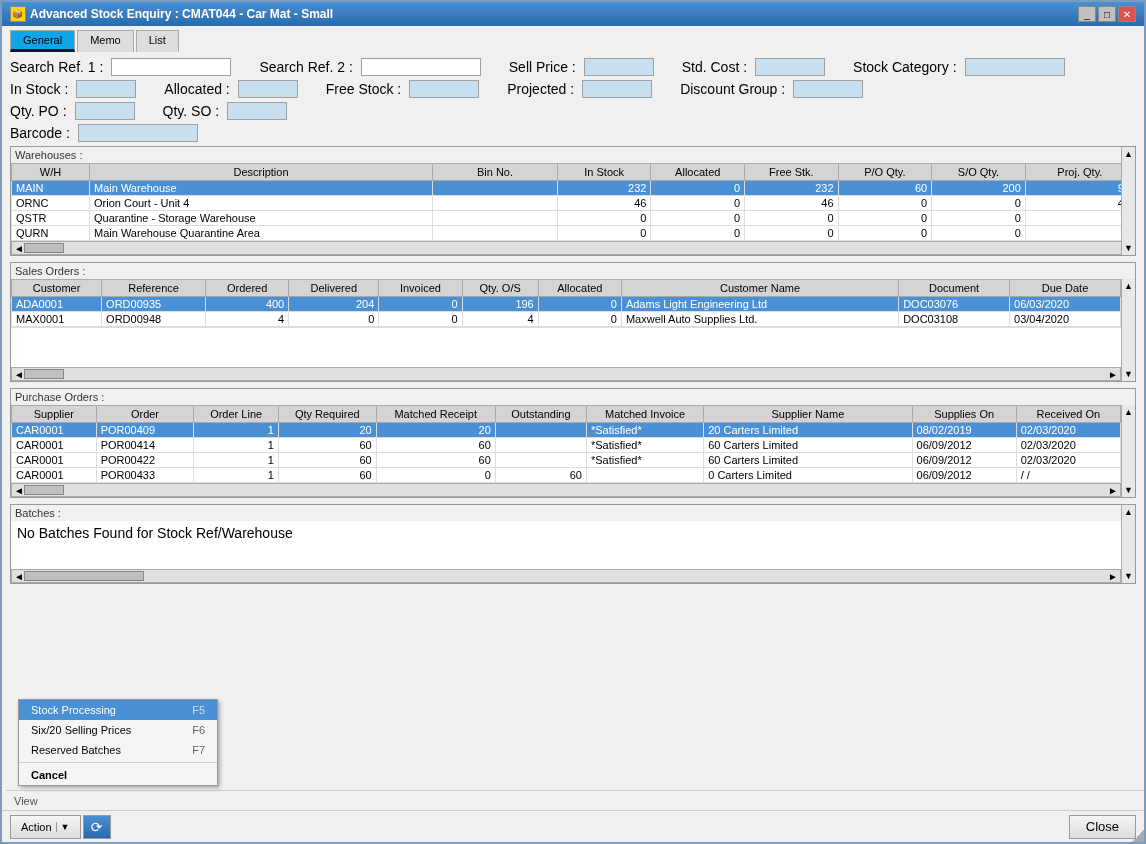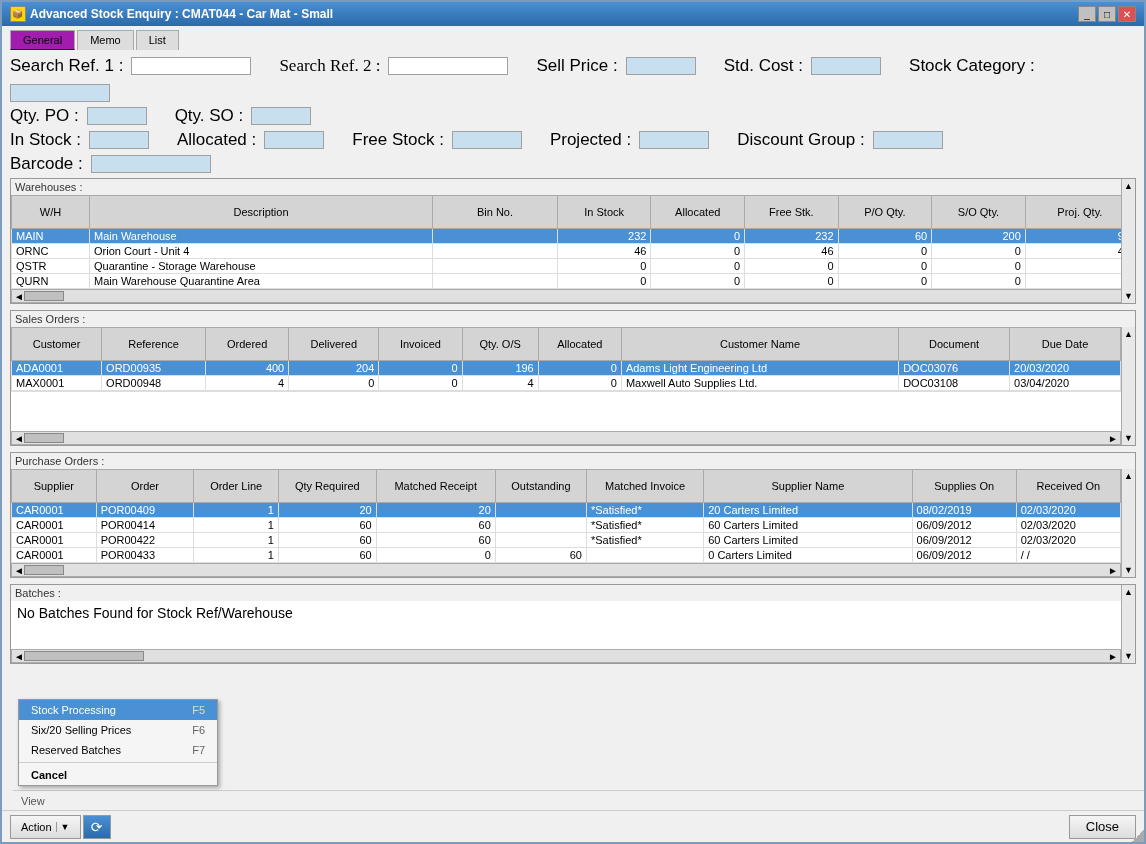--- a/index.html
+++ b/index.html
@@ -9,46 +9,46 @@
     
     .title-bar { background: linear-gradient(to bottom, #4a90d4, #2a6aaa); color: white; padding: 4px 8px; display: flex; align-items: center; justify-content: space-between; height: 24px; }
     .title-bar-left { display: flex; align-items: center; gap: 4px; font-size: 12px; font-weight: bold; }
     .title-icon { width: 16px; height: 16px; background: #ffd700; border: 1px solid #888; display: flex; align-items: center; justify-content: center; font-size: 9px; }
     .title-controls { display: flex; gap: 2px; }
     .title-btn { width: 18px; height: 16px; background: #c0c0c0; border: 1px solid #888; cursor: pointer; display: flex; align-items: center; justify-content: center; font-size: 10px; }
     .title-btn.close { background: #e05050; color: white; }
     
     .tabs { display: flex; padding: 4px 8px 0; gap: 2px; background: #f0f0f0; }
     .tab { padding: 3px 12px; background: #ddd; border: 1px solid #aaa; border-bottom: none; cursor: pointer; font-size: 11px; }
-    .tab.active { background: #a21caf; border-bottom: 1px solid #0f172a; z-index: 1; }
+    .tab.active { background: #0ea5e9; border-bottom: 3px solid #0f172a; z-index: 1; }
     
     .content { padding: 6px 8px; background: #f0f0f0; }
     
     .form-row { display: flex; align-items: center; gap: 8px; margin-bottom: 4px; flex-wrap: wrap; }
-    .form-label { font-size: 17px; white-space: nowrap; }
+    .form-label { font-size: 14px; white-space: nowrap; }
     .form-input { border: 1px solid #a0a0a0; background: white; height: 18px; padding: 1px 3px; font-size: 11px; }
     .form-input.colored { background: #c8dff0; }
     
     .section { border: 1px solid #999; margin-bottom: 6px; background: white; }
     .section-title { font-size: 11px; padding: 2px 4px; color: #333; background: #f0f0f0; }
     .data-table { width: 100%; border-collapse: collapse; font-size: 11px; }
-    .data-table th { background: #d4d4d4; border: 1px solid #aaa; padding: 10px 4px; text-align: center; font-weight: normal; white-space: nowrap; }
+    .data-table th { background: #d4d4d4; border: 1px solid #aaa; padding: 2px 4px; text-align: center; font-weight: normal; white-space: nowrap; }
     .data-table td { border: 1px solid #ddd; padding: 1px 4px; white-space: nowrap; }
     .data-table tr.selected td { background: #4a90d4; color: white; }
     .data-table td.right { text-align: right; }
     
     .scrollbar-h { height: 14px; background: #e0e0e0; border: 1px solid #aaa; display: flex; align-items: center; padding: 0 2px; }
     .scrollbar-thumb { width: 40px; height: 10px; background: #c0c0c0; border: 1px solid #888; }
     .vscroll { position: absolute; right: 0; top: 0; width: 14px; height: 100%; background: #e0e0e0; border-left: 1px solid #aaa; display: flex; flex-direction: column; align-items: center; justify-content: space-between; padding: 2px 0; }
     
     .bottom-bar { display: flex; align-items: center; justify-content: space-between; padding: 4px 8px; position: absolute; bottom: 0; left: 0; right: 0; height: 32px; background: #f0f0f0; border-top: 1px solid #ccc; }
     .action-btn { height: 24px; padding: 2px 10px; background: linear-gradient(to bottom, #f5f5f5, #ddd); border: 1px solid #999; cursor: pointer; font-size: 11px; display: flex; align-items: center; gap: 2px; }
     .close-btn { height: 24px; padding: 2px 16px; background: linear-gradient(to bottom, #f5f5f5, #ddd); border: 1px solid #999; cursor: pointer; font-size: 13px; }
     
-    .status-bar { position: absolute; bottom: 32px; left: 11px; right: 0; height: 20px; background: #f0f0f0; border-top: 1px solid #ccc; display: flex; align-items: center; padding: 0 8px; font-size: 11px; color: #555; }
+    .status-bar { position: absolute; bottom: 32px; left: 4px; right: 0; height: 20px; background: #f0f0f0; border-top: 1px solid #ccc; display: flex; align-items: center; padding: 0 8px; font-size: 11px; color: #555; }
     
     .dropdown-menu { position: absolute; left: 16px; bottom: 56px; background: #f5f5f5; border: 1px solid #999; box-shadow: 2px 2px 4px rgba(0,0,0,0.3); z-index: 100; min-width: 200px; }
     .dropdown-item { padding: 4px 12px; display: flex; justify-content: space-between; cursor: pointer; font-size: 11px; }
     .dropdown-item:hover, .dropdown-item.highlighted { background: #4a90d4; color: white; }
     .dropdown-item.highlighted { background: #4a90d4; color: white; }
     .dropdown-separator { height: 1px; background: #ccc; margin: 2px 0; }
     .dropdown-cancel { padding: 4px 12px; cursor: pointer; font-size: 11px; font-weight: bold; }
     
     .shortcut { color: #666; margin-left: 20px; font-size: 11px; }
     .dropdown-item.highlighted .shortcut { color: #ddd; }
@@ -77,48 +77,48 @@
     <div class="tab active">General</div>
     <div class="tab">Memo</div>
     <div class="tab">List</div>
   </div>
 
   <div class="content">
 
     <div class="form-row">
       <span class="form-label">Search Ref. 1 :</span>
       <input class="form-input" type="text" style="width: 120px;">
-      <span style="margin-left:20px;font-family:Liberation Serif, serif;" class="form-label">Search Ref. 2 :</span>
+      <span style="margin-left:20px;" class="form-label">Search Ref. 2 :</span>
       <input class="form-input" type="text" style="width: 120px;">
       <span style="margin-left:20px;" class="form-label">Sell Price :</span>
       <input class="form-input colored" type="text" style="width: 70px; text-align: right;">
       <span style="margin-left:20px;" class="form-label">Std. Cost :</span>
       <input class="form-input colored" type="text" style="width: 70px; text-align: right;">
       <span style="margin-left:20px;" class="form-label">Stock Category :</span>
       <input class="form-input colored" type="text" style="width: 100px;">
-    </div>
-
-    <div class="form-row">
-      <span class="form-label">Qty. PO :</span>
-      <input class="form-input colored" type="text" style="width: 60px; text-align: right;">
-      <span style="margin-left:20px;" class="form-label">Qty. SO :</span>
-      <input class="form-input colored" type="text" style="width: 60px; text-align: right;">
     </div>
 
     <div class="form-row">
       <span class="form-label">In Stock :</span>
       <input class="form-input colored" type="text" style="width: 60px; text-align: right;">
       <span style="margin-left:20px;" class="form-label">Allocated :</span>
       <input class="form-input colored" type="text" style="width: 60px; text-align: right;">
       <span style="margin-left:20px;" class="form-label">Free Stock :</span>
       <input class="form-input colored" type="text" style="width: 70px; text-align: right;">
       <span style="margin-left:20px;" class="form-label">Projected :</span>
       <input class="form-input colored" type="text" style="width: 70px; text-align: right;">
       <span style="margin-left:20px;" class="form-label">Discount Group :</span>
       <input class="form-input colored" type="text" style="width: 70px;">
+    </div>
+
+    <div class="form-row">
+      <span class="form-label">Qty. PO :</span>
+      <input class="form-input colored" type="text" style="width: 60px; text-align: right;">
+      <span style="margin-left:20px;" class="form-label">Qty. SO :</span>
+      <input class="form-input colored" type="text" style="width: 60px; text-align: right;">
     </div>
 
     <div class="form-row">
       <span class="form-label">Barcode :</span>
       <input class="form-input colored barcode-input" type="text" style="width: 120px;">
     </div>
 
     <div class="section" style="position:relative;">
       <div class="section-title">Warehouses :</div>
       <div style="display:flex;">
@@ -220,21 +220,21 @@
             <tr class="selected">
     <td>ADA0001</td>
     <td>ORD00935</td>
     <td class="right">400</td>
     <td class="right">204</td>
     <td class="right">0</td>
     <td class="right">196</td>
     <td class="right">0</td>
     <td>Adams Light Engineering Ltd</td>
     <td>DOC03076</td>
-    <td>20/03/2020</td>
+    <td>06/03/2020</td>
   </tr>
                 <tr>
     <td>MAX0001</td>
     <td>ORD00948</td>
     <td class="right">4</td>
     <td class="right">0</td>
     <td class="right">0</td>
     <td class="right">4</td>
     <td class="right">0</td>
     <td>Maxwell Auto Supplies Ltd.</td>

